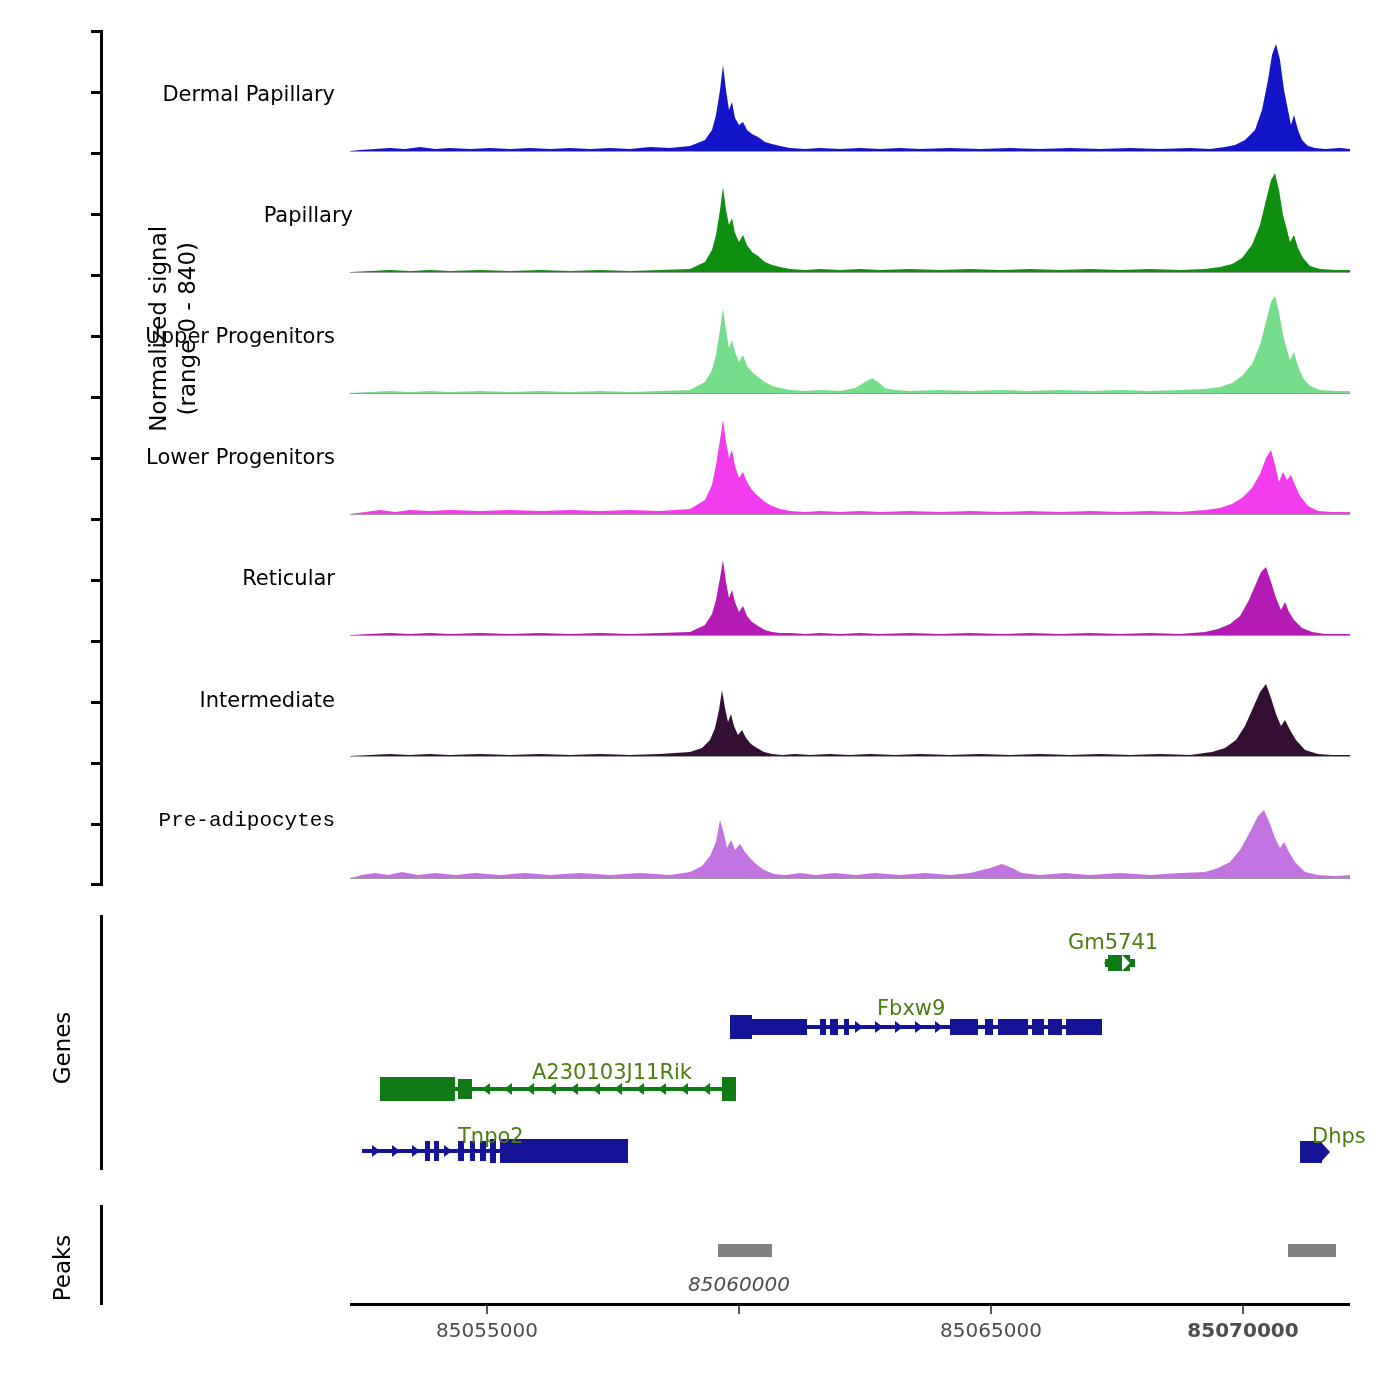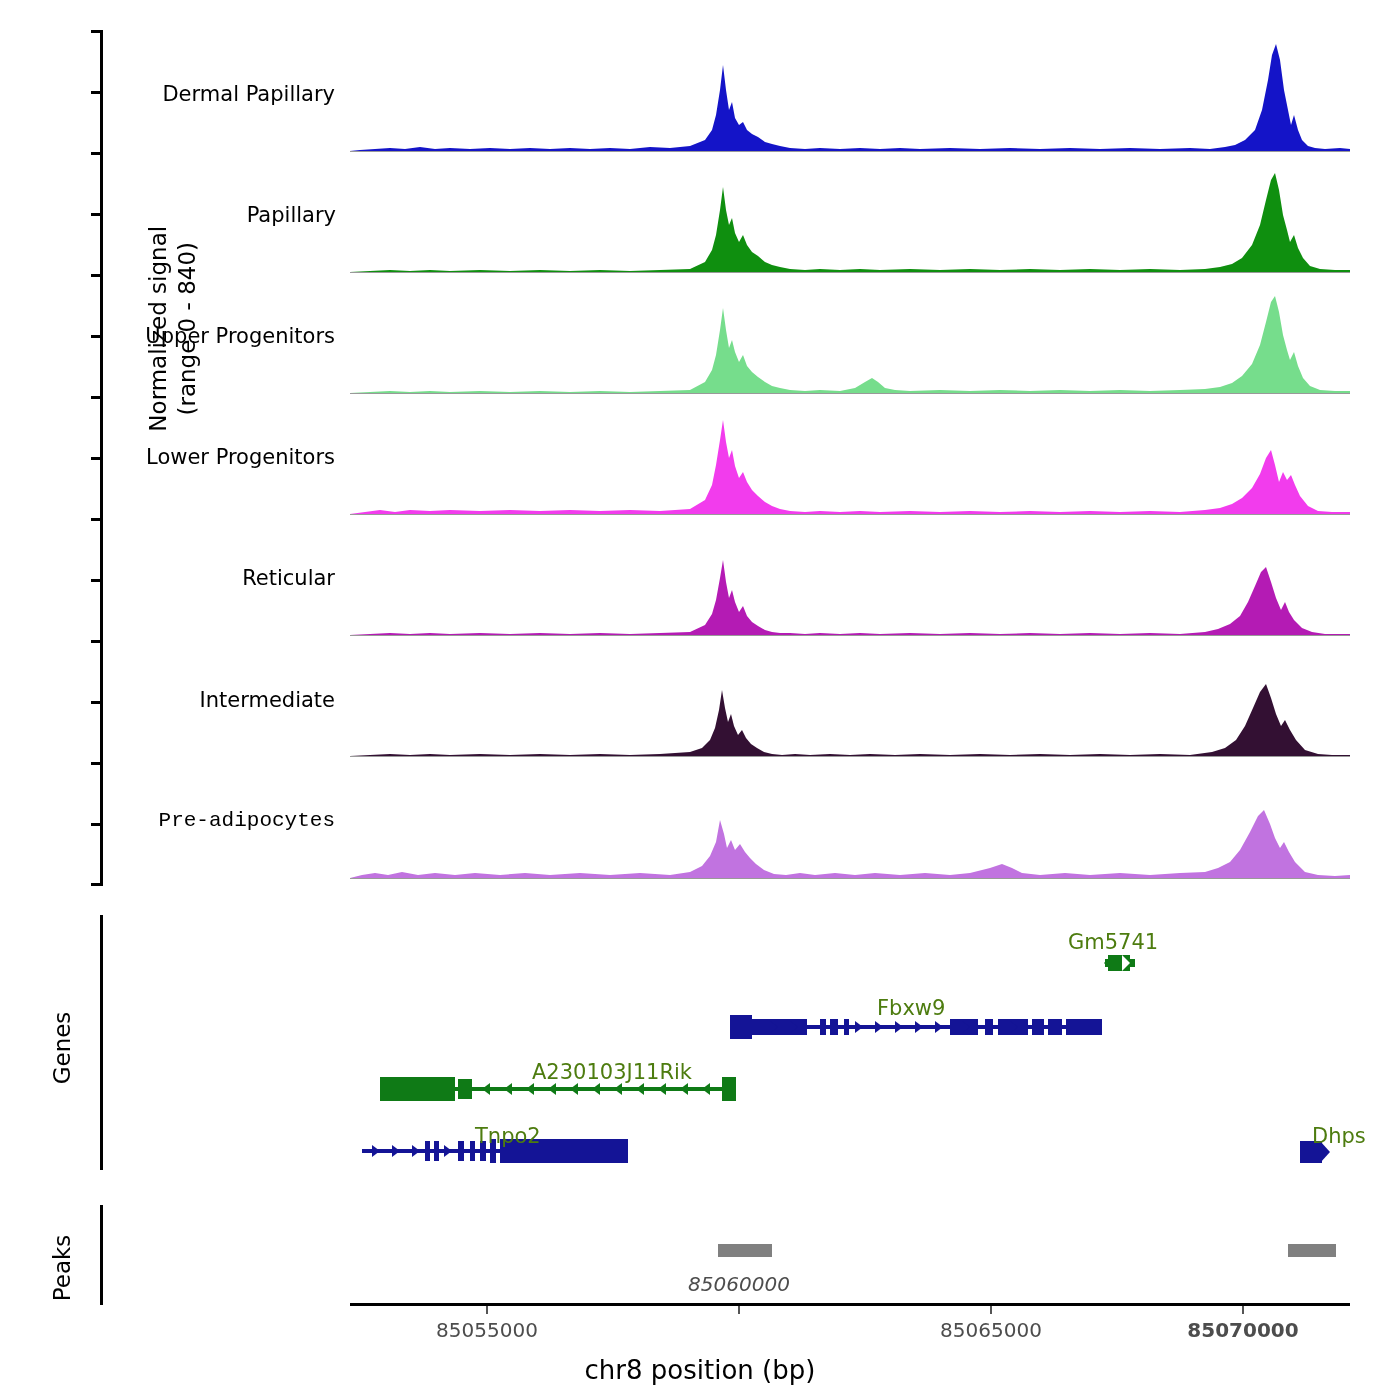--- a/index.html
+++ b/index.html
@@ -147,21 +147,21 @@
     <div class="tickmark" style="top:671px;"></div>
     <div class="tickmark" style="top:732px;"></div>
     <div class="tickmark" style="top:793px;"></div>
     <div class="tickmark" style="top:853px;"></div>
   </div>
 
   <div class="spine" style="left:100px; top:915px; height:255px;"></div>
   <div class="spine" style="left:100px; top:1205px; height:100px;"></div>
 
   <div class="track-label" style="top:82px;  width:210px; left:125px;">Dermal Papillary</div>
-  <div class="track-label" style="top:203px; width:210px; left:126px;">Papillary</div>
+  <div class="track-label" style="top:203px; width:210px; left:143px;">Papillary</div>
   <div class="track-label" style="top:324px; width:220px; left:115px;">Upper Progenitors</div>
   <div class="track-label" style="top:445px; width:220px; left:115px;">Lower Progenitors</div>
   <div class="track-label" style="top:566px; width:210px; left:125px;">Reticular</div>
   <div class="track-label" style="top:688px; width:210px; left:125px;">Intermediate</div>
   <div class="track-label" style="top:809px; width:215px; left:120px;font-family:Liberation Mono, monospace;">Pre-adipocytes</div>
 
   <svg class="track-area" style="left:350px; top:30px; width:1000px; height:856px;" viewBox="0 0 1000 856" preserveAspectRatio="none">
 
     <g>
       <path fill="#1414c8" d="M0,121 L10,120 L25,119 L40,118 L55,119 L70,117 L85,119 L100,118 L120,119 L140,118 L160,119 L180,118 L200,119 L220,118 L240,119 L260,118 L280,119 L300,117 L320,118 L340,116 L355,110 L362,100 L366,85 L370,60 L373,35 L376,60 L379,80 L382,72 L385,88 L389,95 L393,92 L397,100 L402,104 L408,107 L415,112 L422,114 L430,116 L440,118 L455,119 L470,118 L490,119 L510,118 L530,119 L550,118 L570,119 L600,118 L630,119 L660,118 L690,119 L720,118 L750,119 L780,118 L810,119 L840,118 L860,119 L875,117 L885,115 L895,110 L905,100 L912,80 L918,50 L922,25 L926,14 L930,30 L934,60 L938,80 L941,95 L944,85 L948,100 L952,110 L958,116 L965,118 L975,119 L990,118 L1000,119 L1000,121 Z"></path>
@@ -273,31 +273,30 @@
 
     <g>
       <rect x="950" y="226" width="22" height="22" fill="#141496"></rect>
       <polygon points="970,226 980,237 970,248" fill="#141496"></polygon>
     </g>
   </svg>
 
   <div class="gene-label" style="left:1068px; top:930px;">Gm5741</div>
   <div class="gene-label" style="left:877px;  top:996px;">Fbxw9</div>
   <div class="gene-label" style="left:508px;  top:1060px;margin-left:24px;">A230103J11Rik</div>
-  <div class="gene-label" style="left:475px;  top:1124px;">Tnpo2</div>
+  <div class="gene-label" style="left:458px;  top:1124px;">Tnpo2</div>
   <div class="gene-label" style="left:1288px; top:1124px;margin-left:24px;">Dhps</div>
 
   <div class="peak-bar" style="left:718px; top:1244px; width:54px;"></div>
   <div class="peak-bar" style="left:1288px; top:1244px; width:48px;"></div>
 
   <div class="xaxis-line" style="left:350px; top:1303px; width:1000px;"></div>
   <div class="xtick" style="left:486px;  top:1306px;"></div>
   <div class="xtick" style="left:738px;  top:1306px;"></div>
   <div class="xtick" style="left:990px;  top:1306px;"></div>
   <div class="xtick" style="left:1242px; top:1306px;"></div>
 
   <div class="xtick-label" style="left:487px;  top:1318px;">85055000</div>
   <div class="xtick-label" style="left:739px;  top:1272px;font-style:italic;">85060000</div>
   <div class="xtick-label" style="left:991px;  top:1318px;">85065000</div>
   <div class="xtick-label" style="left:1243px; top:1318px;font-weight:bold;">85070000</div>
 
-  <div class="xlabel" style="left:0; top:1355px;">chr8 position (bp)</div>
 </div>
 
 </body></html>

